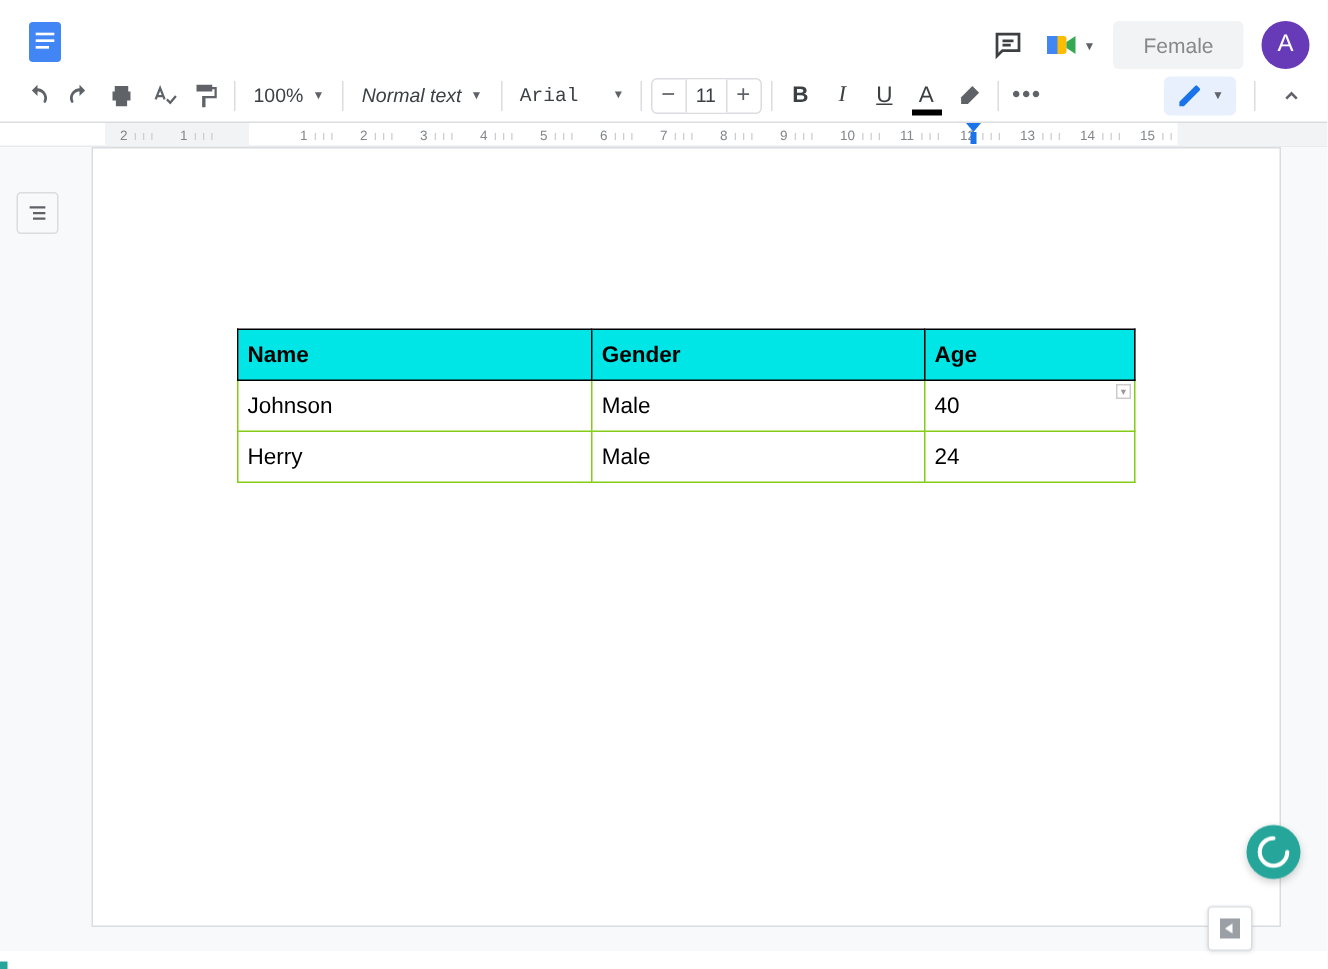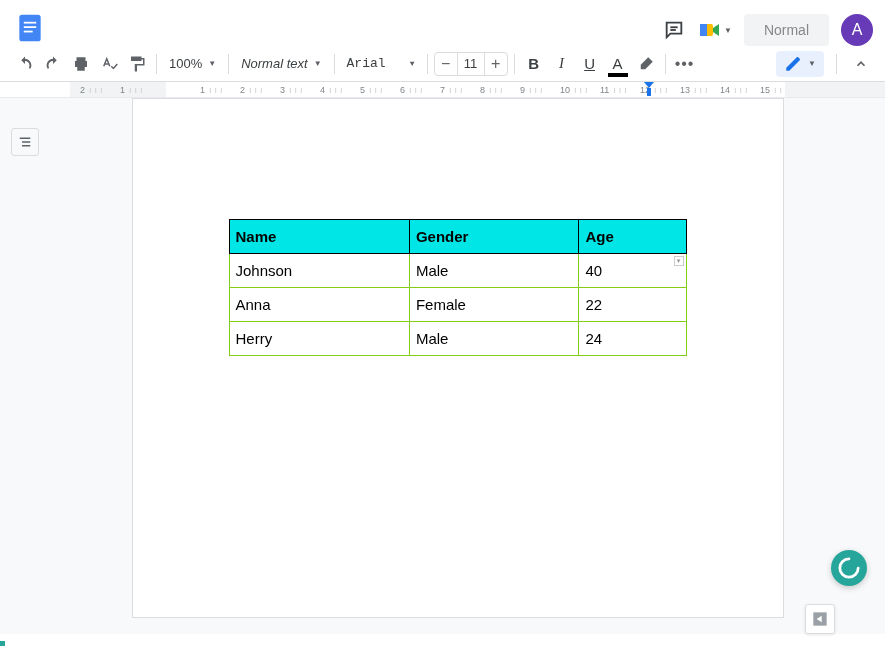--- a/index.html
+++ b/index.html
@@ -50,21 +50,21 @@
     .ruler-marks { color: #ccc; letter-spacing: 3px; }
     .margin-left { position: absolute; left: 0; width: 96px; height: 100%; background: #f1f3f4; }
     .margin-right { position: absolute; right: -100px; width: 200px; height: 100%; background: #f1f3f4; }
     .indent-marker { position: absolute; left: 574px; top: 0; }
     
     
     .doc-area { display: flex; height: calc(100% - 110px); background: #f8f9fa; }
     .outline-sidebar { width: 50px; display: flex; flex-direction: column; align-items: center; padding-top: 30px; }
     .outline-icon { width: 28px; height: 28px; display: flex; align-items: center; justify-content: center; color: #5f6368; cursor: pointer; border: 1px solid #dadce0; border-radius: 3px; }
     .doc-scroll { flex: 1; overflow: auto; padding: 0 20px 20px 0; }
-    .page { width: 652px; min-height: 520px; background: #fff; margin: 0 auto; border: 1px solid #dadce0; padding: 96px 96px 96px 96px; position: relative; }
+    .page { width: 793px; min-height: 520px; background: #fff; margin: 0 auto; border: 1px solid #dadce0; padding: 96px 96px 96px 96px; position: relative; }
     
     
     .content-table { border-collapse: collapse; width: 100%; margin-top: 24px; }
     .content-table th { background: #00E5E5; border: 1px solid #000; padding: 8px 6px; text-align: left; font-size: 15px; font-weight: bold; color: #000; }
     .content-table td { border: 1px solid #84cc16; padding: 8px 6px; text-align: left; font-size: 15px; color: #000; position: relative; }
     .cell-drag { position: absolute; right: 2px; top: 2px; width: 10px; height: 10px; border: 1px solid #ccc; background: #fff; font-size: 7px; display: flex; align-items: center; justify-content: center; color: #999; }
     
     
     .explore-btn { position: absolute; bottom: 60px; right: 18px; width: 36px; height: 36px; border-radius: 50%; background: #26a69a; display: flex; align-items: center; justify-content: center; cursor: pointer; box-shadow: 0 2px 6px rgba(0,0,0,0.2); }
     .side-panel-btn { position: absolute; bottom: 12px; right: 50px; width: 30px; height: 30px; border-radius: 3px; background: #fff; border: 1px solid #dadce0; display: flex; align-items: center; justify-content: center; cursor: pointer; box-shadow: 0 1px 3px rgba(0,0,0,0.1); }
@@ -95,21 +95,21 @@
         </svg>
     </span>
     <div class="meet-icon">
       <svg width="24" height="20" viewBox="0 0 24 20">
           <rect x="2" y="4" width="13" height="12" rx="2" fill="#fbbc04"></rect>
           <rect x="2" y="4" width="7" height="12" fill="#4285f4"></rect>
           <polygon points="15,8 21,4 21,16 15,12" fill="#34a853"></polygon>
         </svg>
       <span class="dropdown-arrow">▼</span>
     </div>
-    <button class="share-btn">Normal</button>
+    <button class="share-btn">Female</button>
     <div class="avatar">A</div>
   </div>
 </div>
 
 <div class="toolbar">
   <span class="tb-btn">
       <svg width="18" height="18" viewBox="0 0 24 24" fill="#5f6368">
         <path d="M12 5V2L7 7l5 5V8c3 0 6 2 6 6 0 1-.3 2-.8 3l1.5 1.5C20 17 20.5 15.5 20.5 14c0-5-4-9-8.5-9z"></path>
       </svg>
     </span>
@@ -299,25 +299,20 @@
             <th>Age</th>
           </tr>
         </thead>
         <tbody>
           <tr>
             <td>Johnson</td>
             <td>Male</td>
             <td><span>40</span><span class="cell-drag">▾</span></td>
           </tr>
           <tr>
-            <td>Anna</td>
-            <td>Female</td>
-            <td>22</td>
-          </tr>
-          <tr>
             <td>Herry</td>
             <td>Male</td>
             <td>24</td>
           </tr>
         </tbody>
       </table>
     </div>
   </div>
 </div>
 

